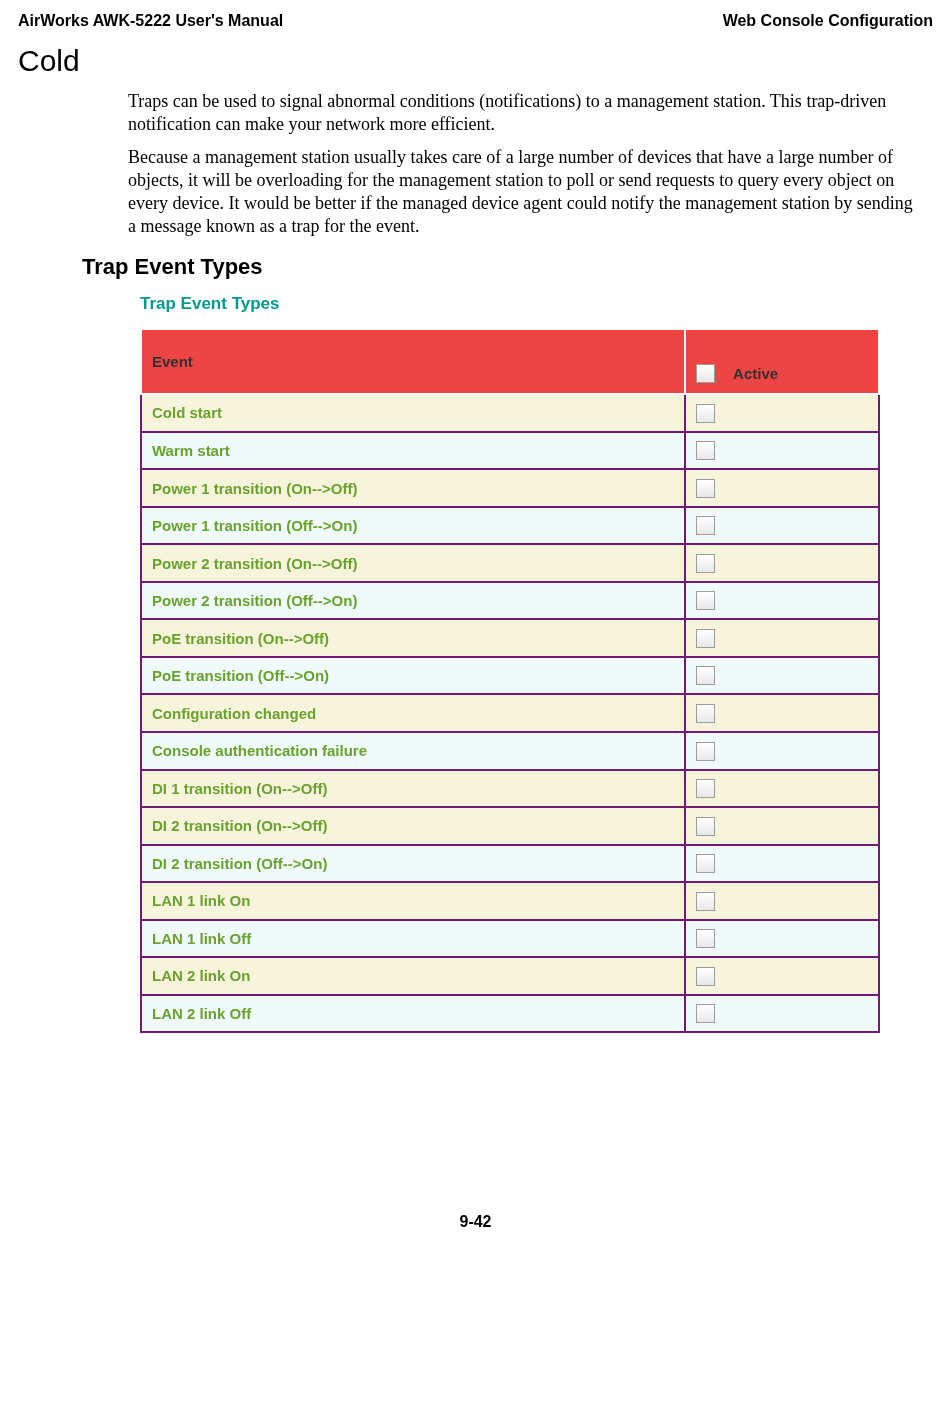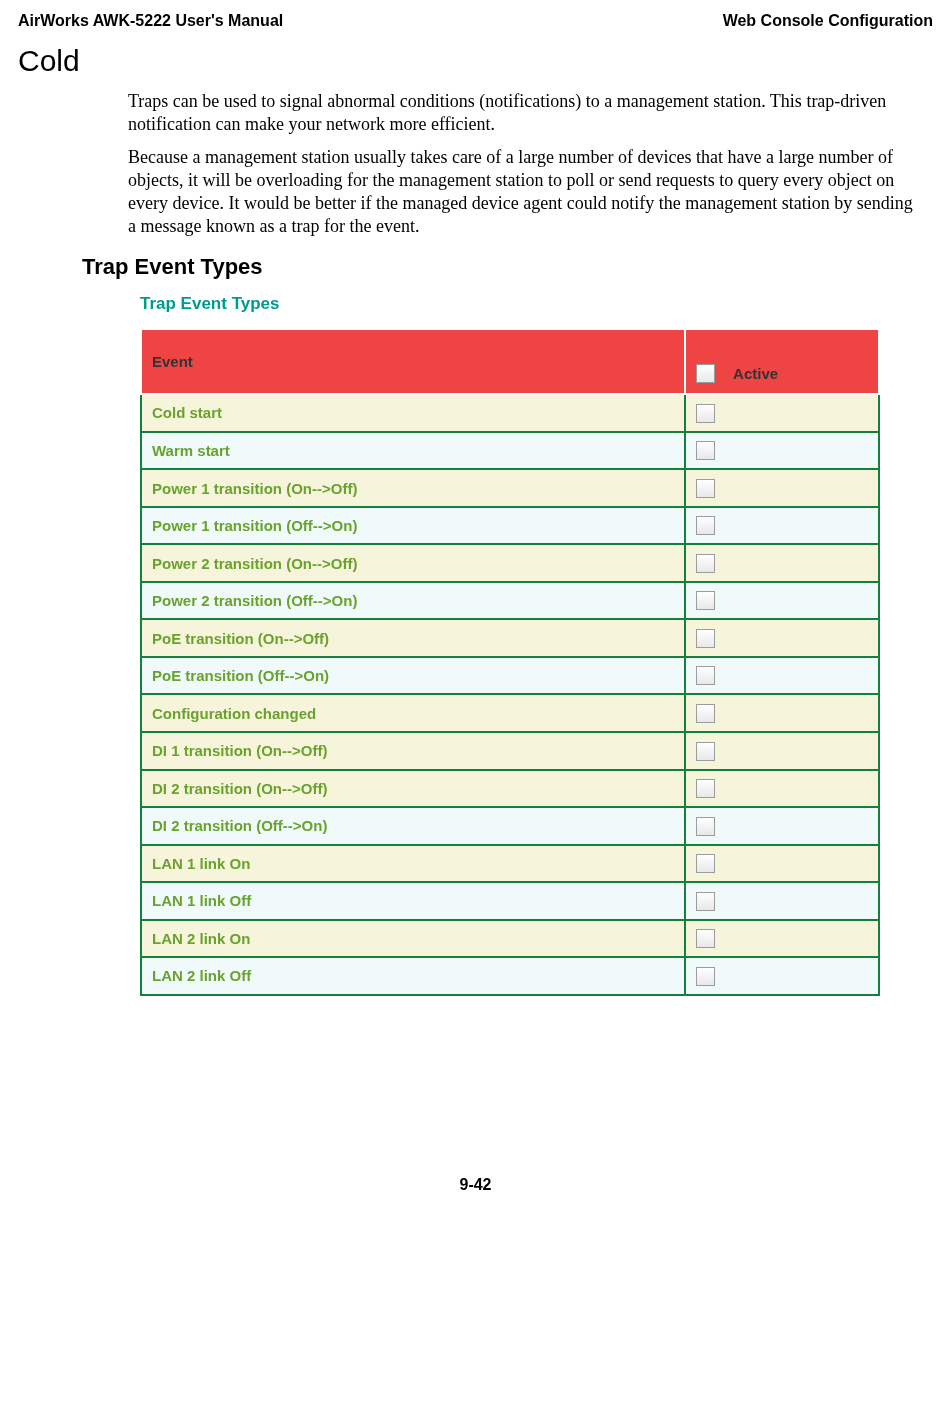--- a/index.html
+++ b/index.html
@@ -62,21 +62,21 @@
   table.trap-table th {
     text-align: left;
     background: #ef4444;
     color: #333333;
     font-weight: bold;
     padding: 10px 10px;
     border: 2px solid #ffffff;
   }
   table.trap-table td {
     padding: 8px 10px;
-    border: 2px solid #15803d;
+    border: 2px solid #701a75;
     vertical-align: middle;
   }
   tr.odd td {
     background: #f7f4dc;
   }
   tr.even td {
     background: #f0fafa;
   }
   .event-label {
     color: #6aa22e;
@@ -167,20 +167,24 @@
               <td><span class="cb"></span></td>
             </tr>
             <tr class="even">
               <td><span class="event-label">PoE transition (Off--&gt;On)</span></td>
               <td><span class="cb"></span></td>
             </tr>
             <tr class="odd">
               <td><span class="event-label">Configuration changed</span></td>
               <td><span class="cb"></span></td>
             </tr>
+            <tr class="even">
+              <td><span class="event-label">Console authentication failure</span></td>
+              <td><span class="cb"></span></td>
+            </tr>
             <tr class="odd">
               <td><span class="event-label">DI 1 transition (On--&gt;Off)</span></td>
               <td><span class="cb"></span></td>
             </tr>
             <tr class="odd">
               <td><span class="event-label">DI 2 transition (On--&gt;Off)</span></td>
               <td><span class="cb"></span></td>
             </tr>
             <tr class="even">
               <td><span class="event-label">DI 2 transition (Off--&gt;On)</span></td>

